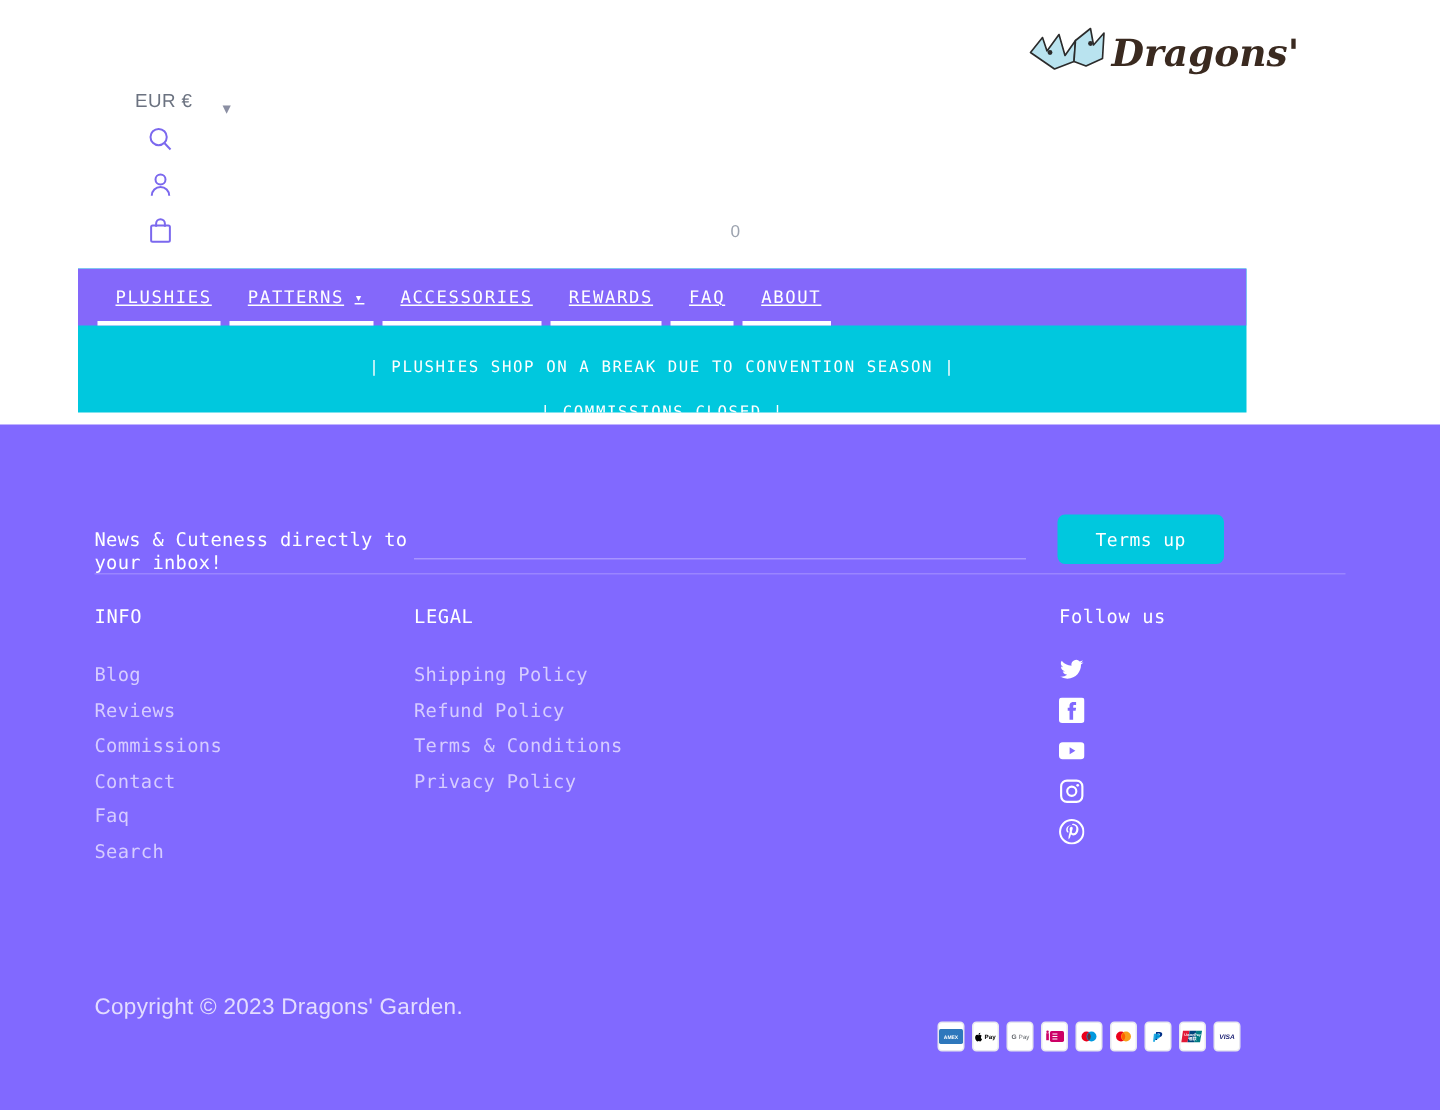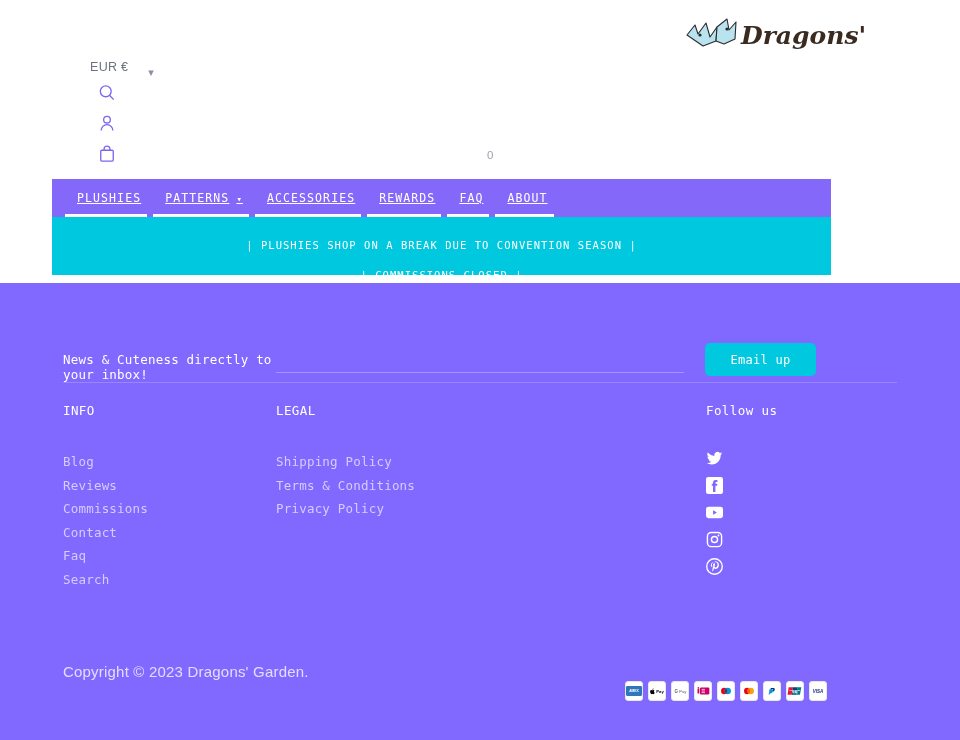--- a/index.html
+++ b/index.html
@@ -138,21 +138,21 @@
     position: absolute; left: 63px; top: 120px;
     width: 834px;
   }
   .col { position: absolute; top: 0; }
   .col-info  { left: 0px; }
   .col-legal { left: 213px; }
   .col-follow{ left: 643px; }
 
   .col-title {
     color:#ffffff; font-size: 12.5px; letter-spacing: .4px;
-    margin-bottom: 32px;
+    margin-bottom: 20px;
   }
   .col-link {
     display:block;
     color:#d6ccff; font-size: 12.5px; letter-spacing: .2px;
     line-height: 23.5px; text-decoration: none;
   }
 
   .socials { margin-top: 14px; display:flex; flex-direction: column; gap: 10px; }
   .soc { width: 17px; height: 17px; display:block; }
 
@@ -254,40 +254,41 @@
 
   <div class="footer">
 
     <div class="newsletter">
       <div class="news-text">News &amp; Cuteness directly to your inbox!</div>
 
       <div class="email-field">
         <input class="email-input" type="email" placeholder="" style="">
       </div>
 
-      <button class="signup-btn">Email up</button>
+      <button class="signup-btn">Terms up</button>
     </div>
 
     <div class="divider"></div>
 
     <div class="cols">
 
       <div class="col col-info">
         <div class="col-title">INFO</div>
         <a class="col-link" href="#">Blog</a>
         <a class="col-link" href="#">Reviews</a>
         <a class="col-link" href="#">Commissions</a>
         <a class="col-link" href="#">Contact</a>
         <a class="col-link" href="#">Faq</a>
         <a class="col-link" href="#">Search</a>
       </div>
 
       <div class="col col-legal">
         <div class="col-title">LEGAL</div>
         <a class="col-link" href="#">Shipping Policy</a>
+        <a class="col-link" href="#">Refund Policy</a>
         <a class="col-link" href="#">Terms &amp; Conditions</a>
         <a class="col-link" href="#">Privacy Policy</a>
       </div>
 
       <div class="col col-follow">
         <div class="col-title">Follow us</div>
         <div class="socials">
           <a href="#" class="soc">
             <svg viewBox="0 0 24 24" width="17" height="17" fill="#fff">
                 <path d="M23 4.9a9 9 0 01-2.6.7 4.5 4.5 0 002-2.5 9 9 0 01-2.9 1.1 4.5 4.5 0 00-7.7 4.1A12.8 12.8 0 012.5 3.6a4.5 4.5 0 001.4 6 4.4 4.4 0 01-2-.6 4.5 4.5 0 003.6 4.4 4.5 4.5 0 01-2 .1 4.5 4.5 0 004.2 3.1A9 9 0 011 18.4a12.7 12.7 0 006.9 2c8.3 0 12.8-6.9 12.8-12.8v-.6A9 9 0 0023 4.9z"></path>

